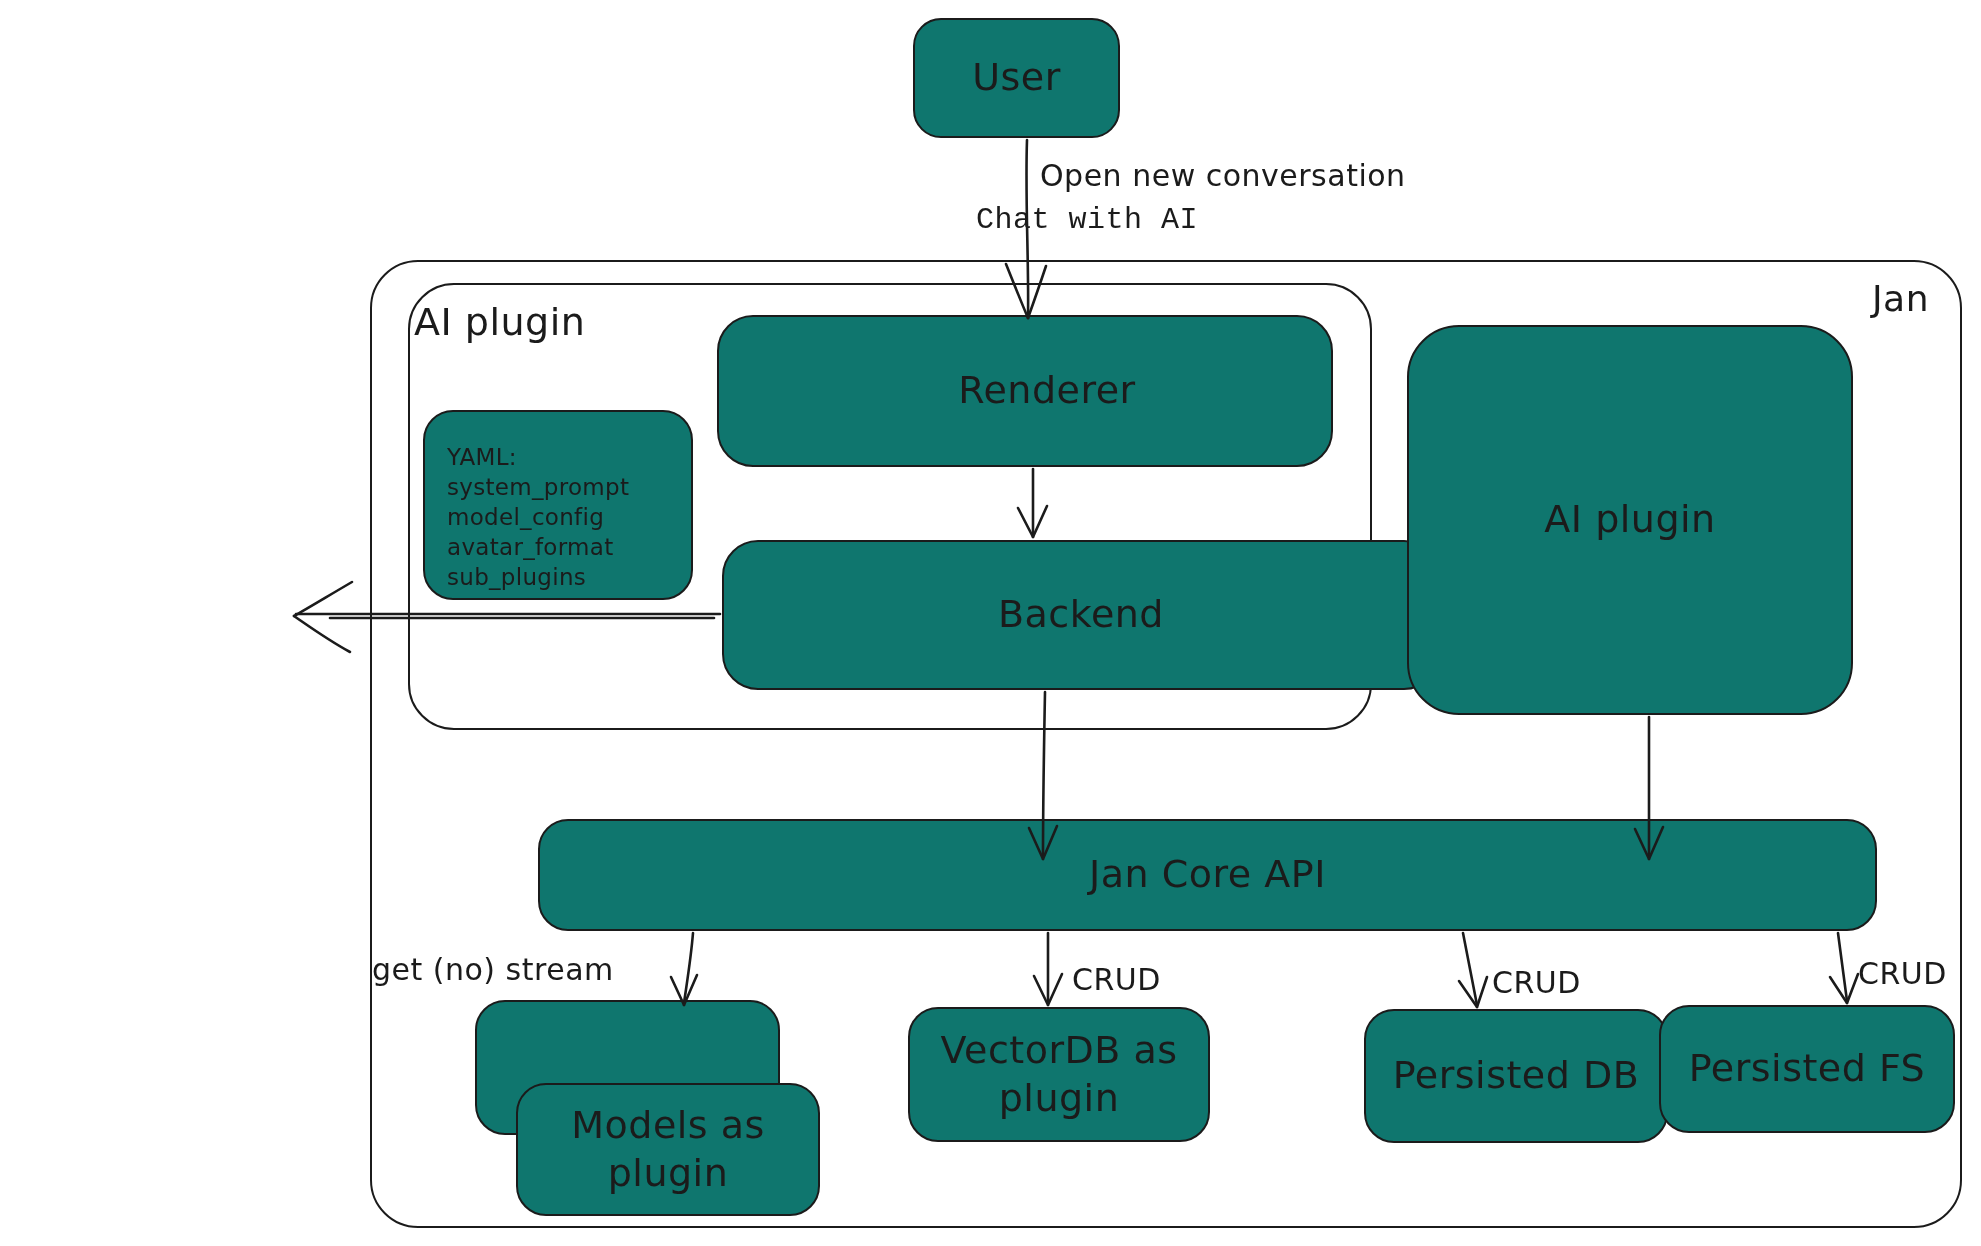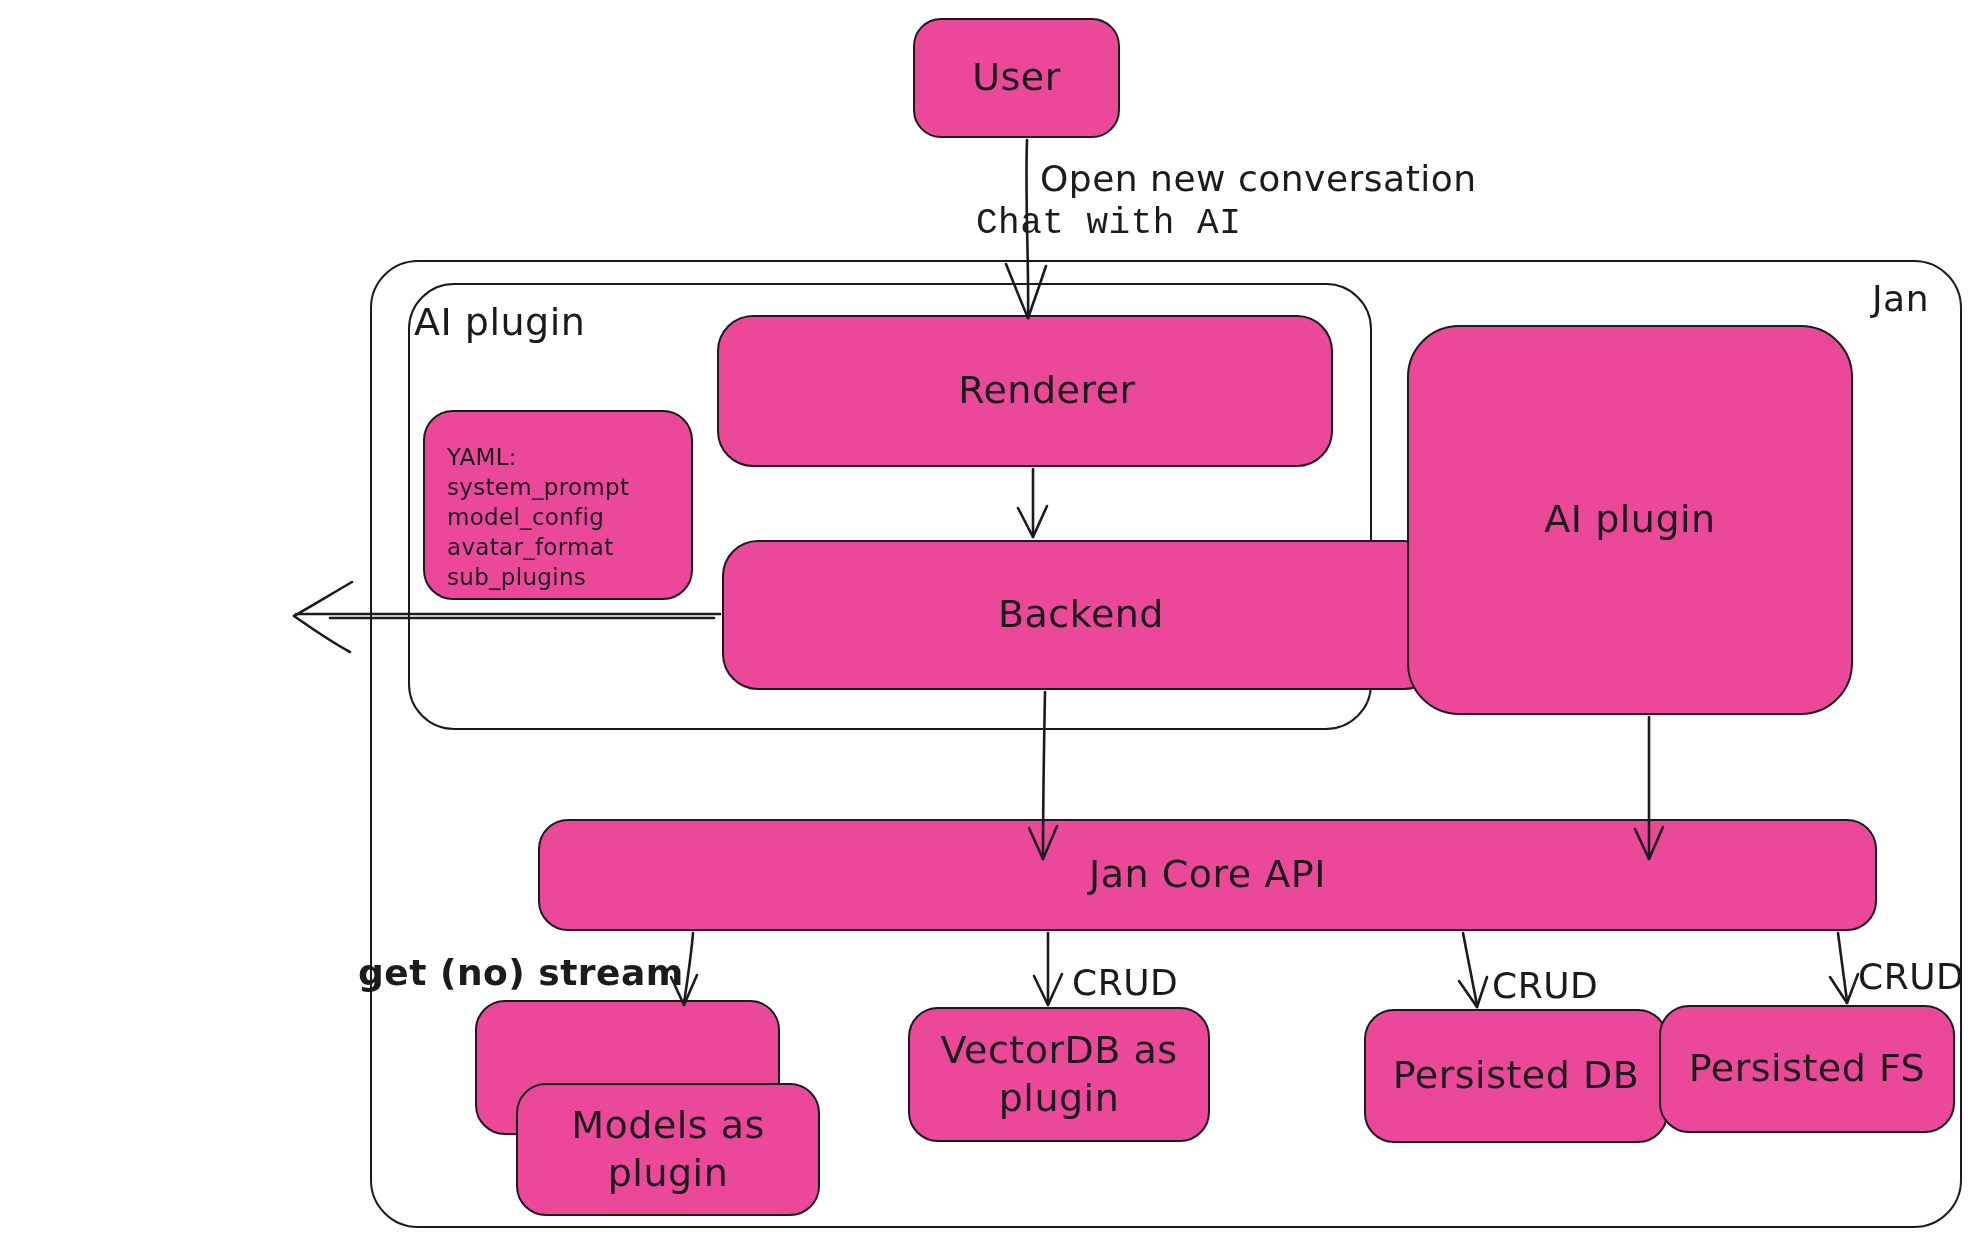--- a/index.html
+++ b/index.html
@@ -7,30 +7,30 @@
     position:relative;
     width:1981px;height:1246px;
     background:#ffffff;
     font-family:"DejaVu Sans","Liberation Sans",sans-serif;
     color:#1b1b1b;
     overflow:hidden;
   }
   .node{
     position:absolute;
     border:2.6px solid #1b1b1b;
-    background:#ec4899;
+    background:#0f766e;
     display:flex;
     align-items:center;
     justify-content:center;
     text-align:center;
     box-sizing:border-box;
   }
   .node .lbl{ font-size:38px; letter-spacing:.5px; line-height:1.25; }
   .container{ background:transparent; }
-  .floating{ position:absolute; white-space:nowrap; font-size:36px; letter-spacing:.5px; }
+  .floating{ position:absolute; white-space:nowrap; font-size:30px; letter-spacing:.5px; }
   .small-note{ font-size:23px; line-height:30px; letter-spacing:.3px;margin-top:16px; }
   #arrows{ position:absolute; left:0; top:0; pointer-events:none; }
   #arrows path{ stroke:#1b1b1b; stroke-width:2.6; fill:none; stroke-linecap:round; stroke-linejoin:round; }
 </style>
 </head>
 <body>
 
 <div id="canvas">
 
   <div class="node container" style="left:370px;top:260px;width:1592px;height:968px;border-radius:48px;"></div>
@@ -87,21 +87,21 @@
   <div class="node" style="left:1320px;top:1009px;width:304px;height:134px;border-radius:30px;margin-left:44px;">
     <span class="lbl">Persisted DB</span>
   </div>
 
   <div class="node" style="left:1659px;top:1005px;width:296px;height:128px;border-radius:30px;">
     <span class="lbl">Persisted FS</span>
   </div>
 
   <div class="floating" style="left:1040px;top:158px;">Open new conversation</div>
   <div class="floating" style="left:976px;top:203px;font-family:Liberation Mono, monospace;">Chat with AI</div>
-  <div class="floating" style="left:358px;top:952px;font-weight:bold;">get (no) stream</div>
+  <div class="floating" style="left:372px;top:952px;">get (no) stream</div>
   <div class="floating" style="left:1072px;top:962px;">CRUD</div>
   <div class="floating" style="left:1492px;top:965px;">CRUD</div>
   <div class="floating" style="left:1858px;top:956px;">CRUD</div>
 
   <svg id="arrows" width="1981" height="1246" viewBox="0 0 1981 1246">
 
     <g>
       <path d="M1027,140 C1025,200 1029,262 1028,318"></path>
       <path d="M1006,264 C1014,284 1022,304 1028,318"></path>
       <path d="M1046,266 C1040,284 1033,304 1028,318"></path>

